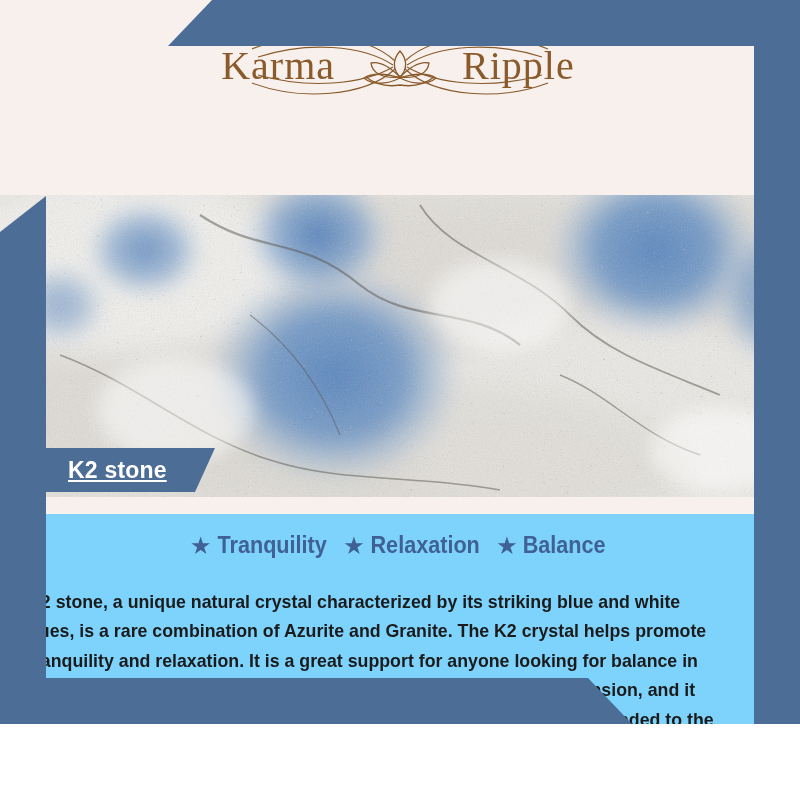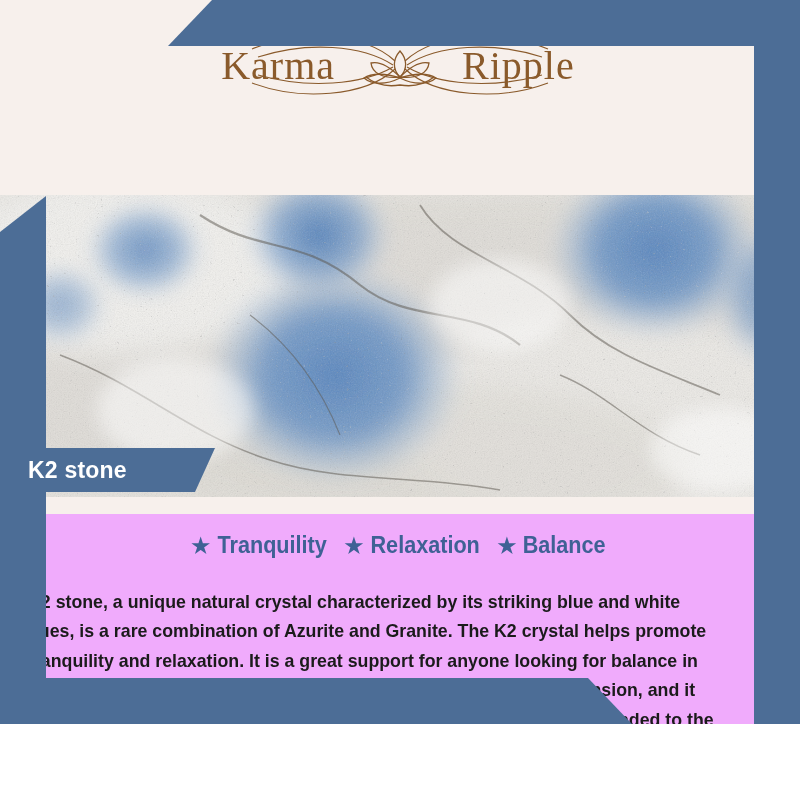--- a/index.html
+++ b/index.html
@@ -95,35 +95,36 @@
     background:#4c6d96;
     clip-path:polygon(0 0, 215px 0, 195px 44px, 0 44px);
     display:flex;align-items:center;
     z-index:7;
   }
   .badge-label{
     color:#ffffff;
     font-family:"Liberation Sans", sans-serif;
     font-weight:bold;
     font-size:23px;
-    padding-left:28px;
+    padding-left:68px;
     letter-spacing:0.2px;
     white-space:nowrap;
+    text-decoration:underline;
   }
 
   
   .strip{
     position:absolute;top:497px;left:0;width:800px;height:17px;
     background:#f7f0ec;z-index:3;
   }
 
   
   .content{
     position:absolute;top:514px;left:0;width:800px;height:286px;
-    background:#f0abfc;z-index:3;
+    background:#7dd3fc;z-index:3;
   }
   .keywords{
     position:absolute;top:18px;left:0;width:800px;
     text-align:center;
     font-family:"Liberation Sans", sans-serif;
     font-weight:bold;
     font-size:23px;
     color:#3f6195;
     white-space:nowrap;
   }

